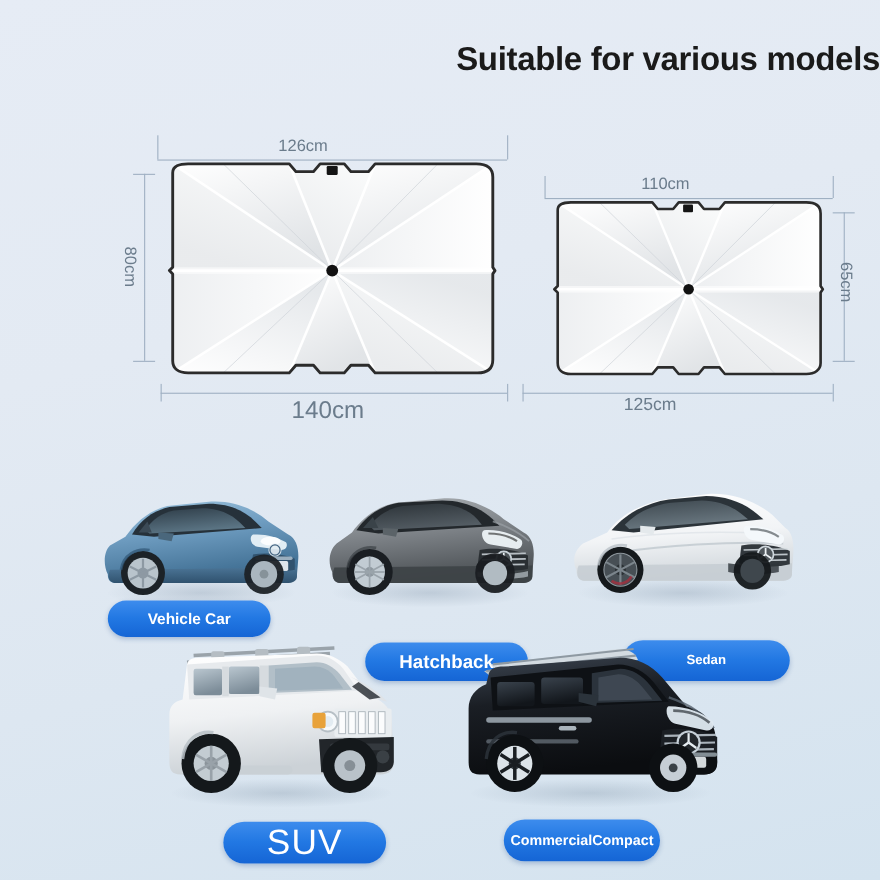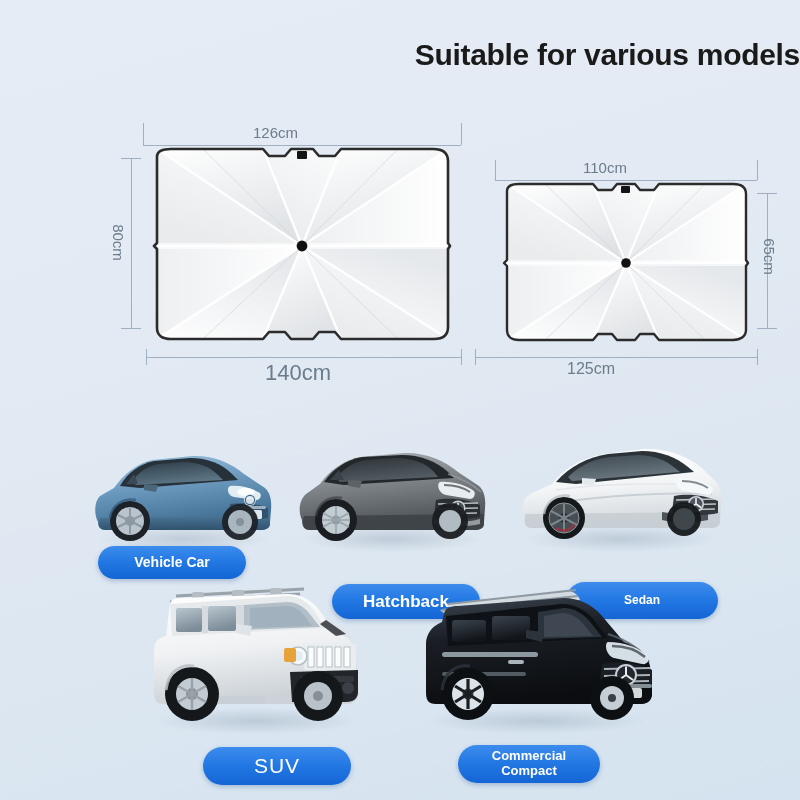--- a/index.html
+++ b/index.html
@@ -66,21 +66,21 @@
     display:flex; align-items:center; justify-content:center;
     border-radius:999px;
     background:linear-gradient(180deg,#3d8ced 0%,#2278e3 48%,#1565d5 100%);
     color:#ffffff; font-weight:bold;
     box-shadow:0 2px 5px rgba(20,70,140,.28);
     text-align:center;
     line-height:1.12;
   }
   .pill.small { font-size:14px; }
   .pill.mid   { font-size:17px;margin-top:40px; }
-  .pill.large { font-size:21px; font-weight:normal; letter-spacing:1px;text-align:right; }
+  .pill.large { font-size:32px; font-weight:normal; letter-spacing:1px;text-align:right; }
   .pill.two-line { font-size:13px; padding:0 10px; }
 
   .shadow-ellipse {
     position:absolute;
     border-radius:50%;
     background:radial-gradient(ellipse at center, rgba(120,140,160,.30) 0%, rgba(120,140,160,0) 72%);
   }
 </style>
 </head>
 <body>
@@ -660,16 +660,16 @@
         </g>
         <path d="M30,110 C32,92 44,84 58,86" fill="none" stroke="#2c333a" stroke-width="3" opacity="0.85"></path>
       </svg>
     </div>
   </div>
 </div>
 
 <div class="pill large" style="left:203px; top:747px; width:148px; height:38px;">
   <span>SUV</span>
 </div>
-<div class="pill two-line" style="left:458px; top:745px; width:142px; height:38px; flex-direction:column;">
+<div class="pill two-line" style="left:458px; top:745px; width:142px; height:38px; flex-direction:row;">
   <span>Commercial</span>
   <span>Compact</span>
 </div>
 
 </body></html>

